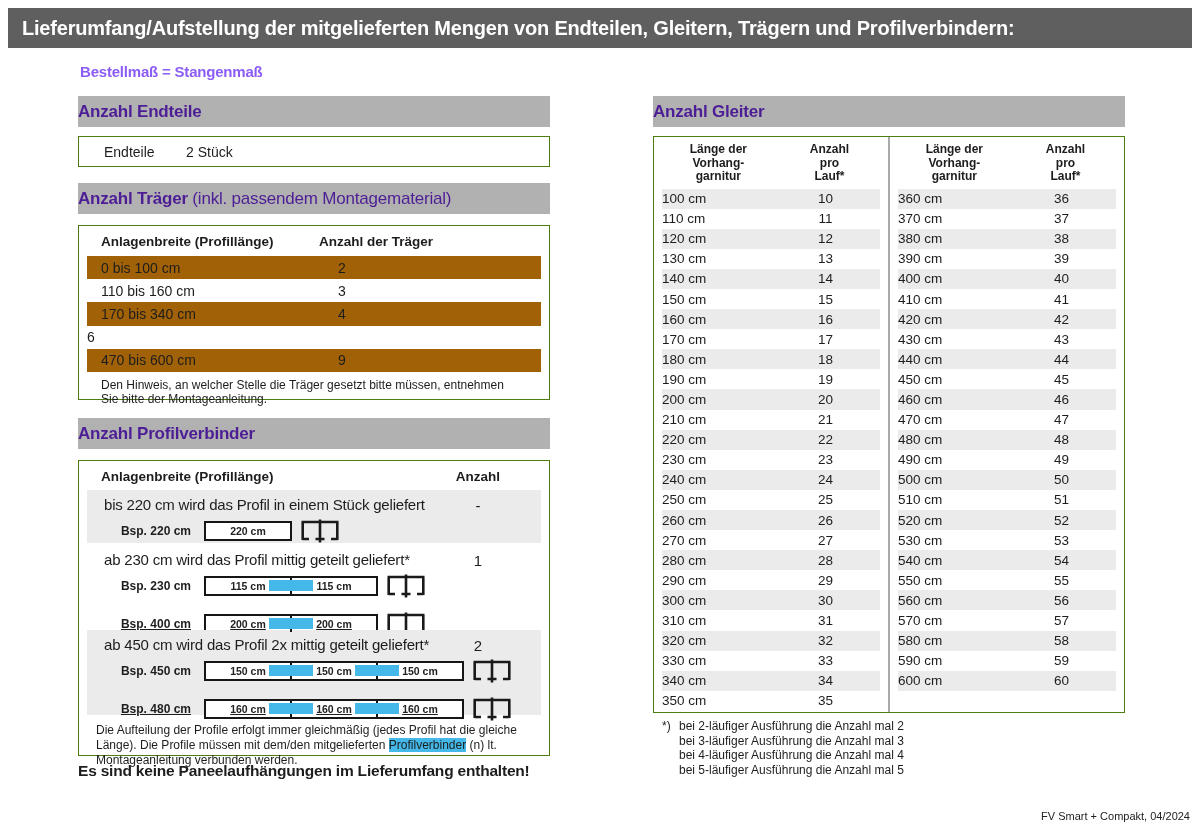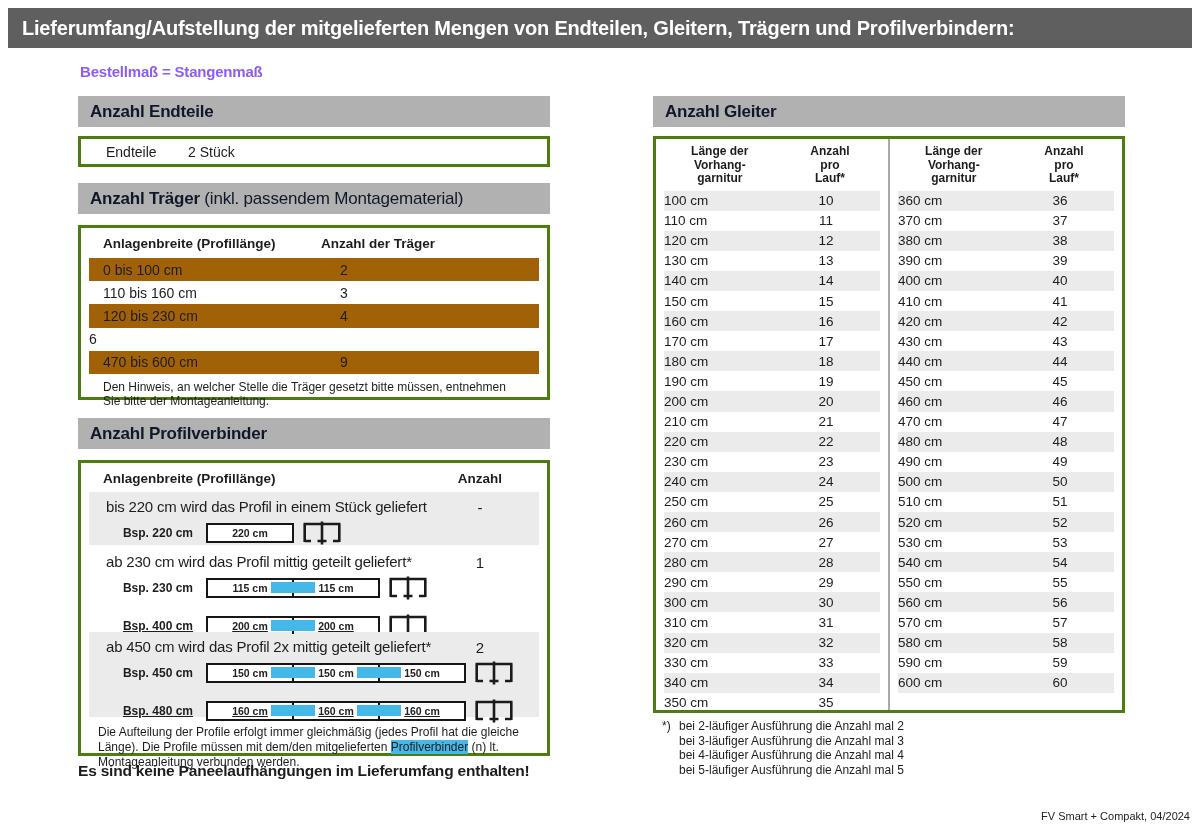--- a/index.html
+++ b/index.html
@@ -3,24 +3,24 @@
 <meta charset="utf-8">
 <style>
   html,body{margin:0;padding:0;background:#fff;}
   #page{position:relative;width:1200px;height:833px;background:#fff;overflow:hidden;
         font-family:"Liberation Sans",sans-serif;color:#1d1d1d;}
   .titlebar{position:absolute;left:8px;top:8px;width:1184px;height:40px;background:#5f5f5f;
         color:#fff;font-size:20px;font-weight:bold;letter-spacing:-0.2px;box-sizing:border-box;
         display:flex;align-items:center;padding-left:14px;}
   .subtitle{position:absolute;left:80px;top:63px;color:#8b5cf6;font-weight:bold;font-size:15px;letter-spacing:-0.2px;}
   .secbar{position:absolute;width:472px;height:31px;background:#b1b1b1;box-sizing:border-box;
-        display:flex;align-items:center;padding-left:12px;font-size:17px;font-weight:bold;
-        color:#0f172a;letter-spacing:-0.2px;}
+        display:flex;align-items:center;padding-left:0;font-size:17px;font-weight:bold;
+        color:#4c1d95;letter-spacing:-0.2px;}
   .secbar .reg{font-weight:normal;white-space:pre;}
-  .box{position:absolute;background:#fff;border:3px solid #4d7c0f;box-sizing:border-box;}
+  .box{position:absolute;background:#fff;border:1px solid #4d7c0f;box-sizing:border-box;}
 
   
   #endteile-header{left:78px;top:96px;}
   #endteile-box{left:78px;top:136px;width:472px;height:31px;display:flex;align-items:center;font-size:14px;}
   .et-label{margin-left:25px;width:82px;}
 
   
   #traeger-header{left:78px;top:183px;}
   #traeger-box{left:78px;top:225px;width:472px;height:175px;}
   .t-head{display:flex;font-weight:bold;font-size:13.5px;padding:8px 0 7px;}
@@ -101,21 +101,21 @@
     <div id="traeger-rows">
         <div class="t-row stripe">
           <span class="c1">0 bis 100 cm</span>
           <span class="c2">2</span>
         </div>
         <div class="t-row">
           <span class="c1">110 bis 160 cm</span>
           <span class="c2">3</span>
         </div>
         <div class="t-row stripe">
-          <span class="c1">120 bis 230 cm</span>
+          <span class="c1">170 bis 340 cm</span>
           <span class="c2">4</span>
         </div>
         <div class="t-row">
           <span class="c2">6</span>
         </div>
         <div class="t-row stripe">
           <span class="c1">470 bis 600 cm</span>
           <span class="c2">9</span>
         </div>
       </div>

